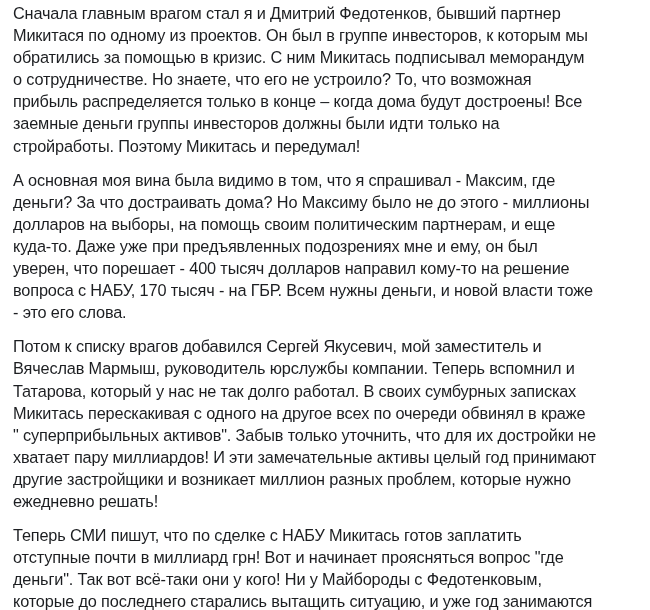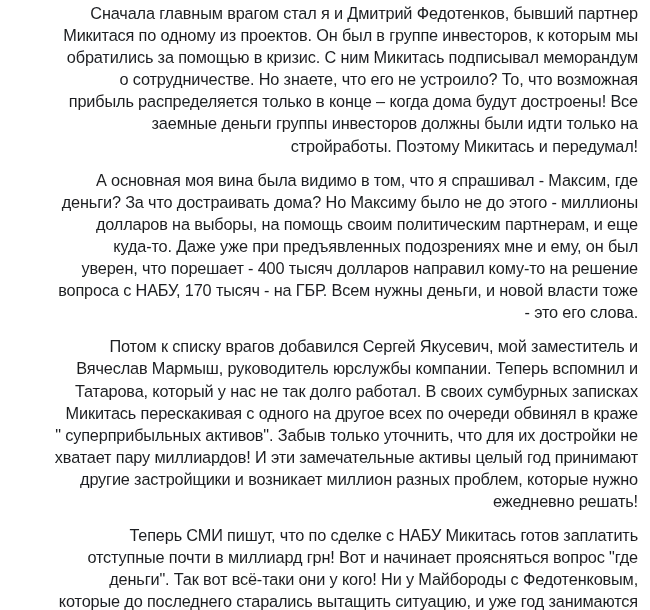--- a/index.html
+++ b/index.html
@@ -16,21 +16,20 @@
       padding: 2px 12px 0 13px;
       font-family: "Liberation Sans", sans-serif;
       font-size: 16.3px;
       line-height: 22.1px;
       color: #1c1e21;
       letter-spacing: -0.15px;
     }
     .post p {
       margin: 0 0 12px 0;
       white-space: pre-line;
-      text-align: right;
     }
   </style>
 </head>
 <body>
 
 <div class="post">
   <p>Сначала главным врагом стал я и Дмитрий Федотенков, бывший партнер
 Микитася по одному из проектов. Он был в группе инвесторов, к которым мы
 обратились за помощью в кризис. С ним Микитась подписывал меморандум
 о сотрудничестве. Но знаете, что его не устроило? То, что возможная

